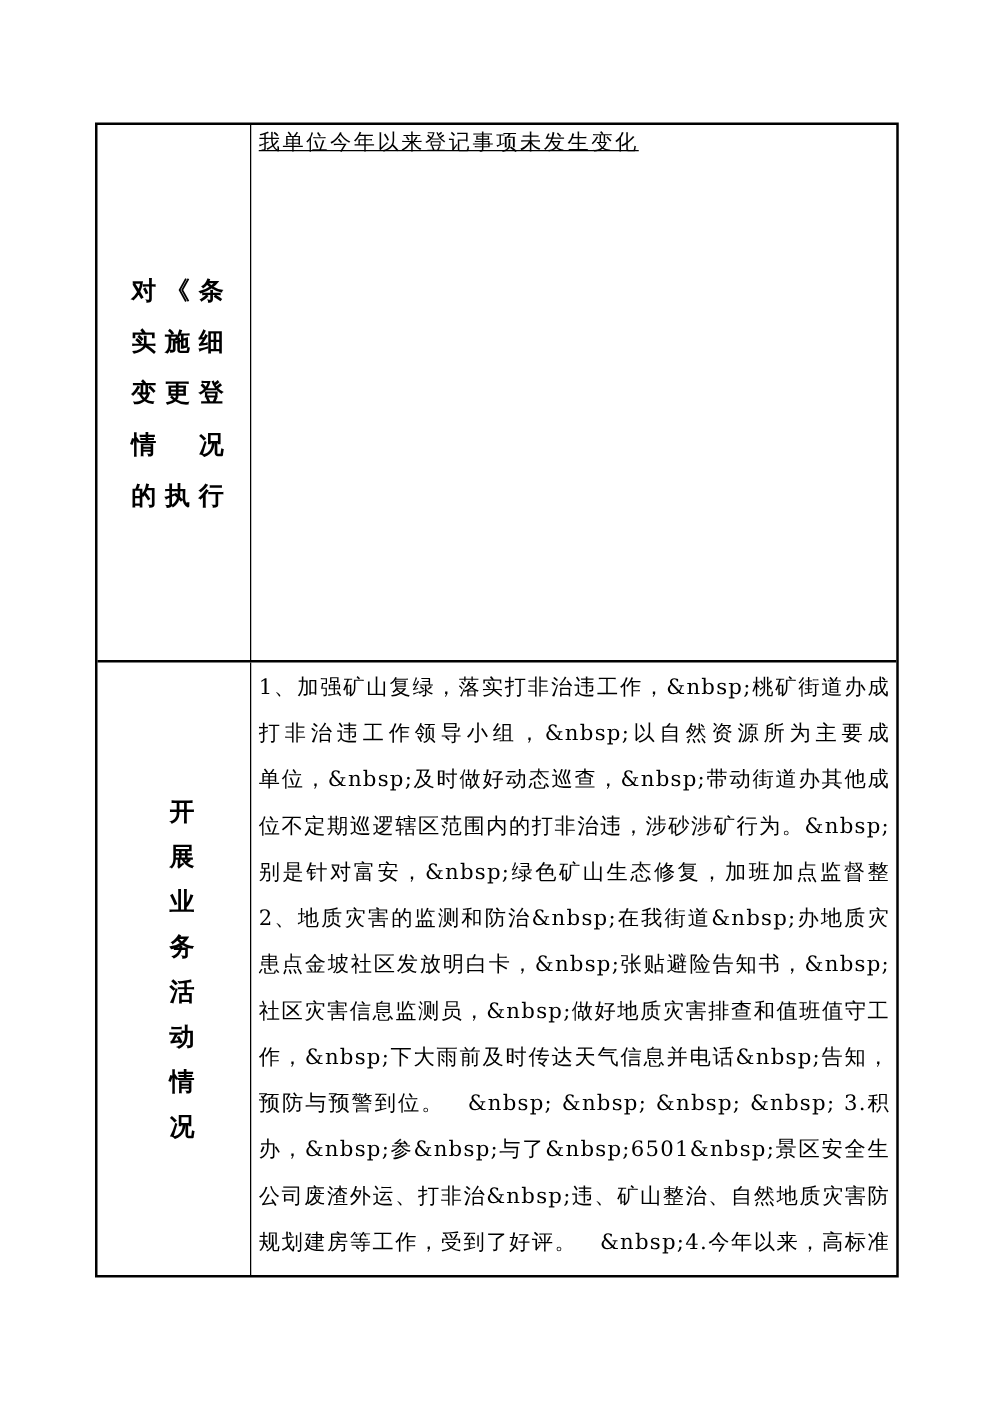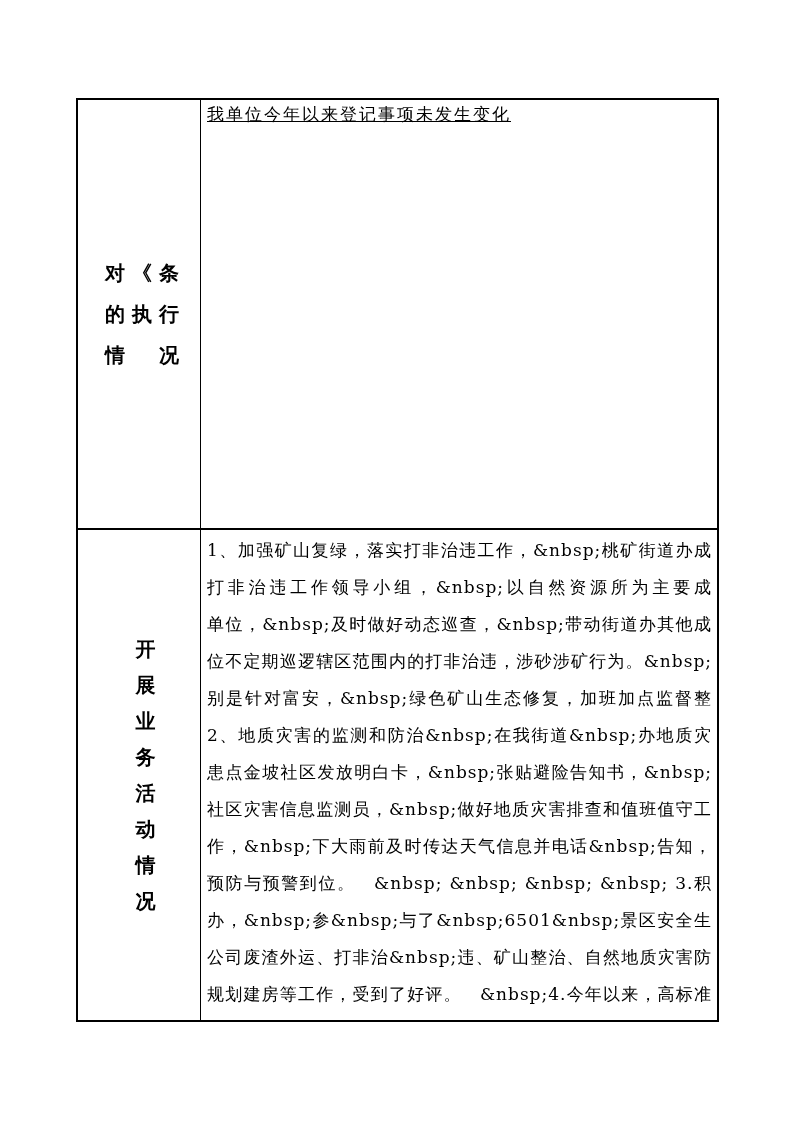--- a/index.html
+++ b/index.html
@@ -75,22 +75,24 @@
 </style>
 </head>
 <body>
 
 <div class="page">
   <div class="doc-table">
 
     <div class="t-row first">
       <div class="h-cell">
         <div class="h-line">对《条</div>
+        <div class="h-line">实施细</div>
+        <div class="h-line">变更登</div>
+        <div class="h-line">情　况</div>
         <div class="h-line">的执行</div>
-        <div class="h-line">情　况</div>
       </div>
       <div class="c-cell">
         <div class="single-line">我单位今年以来登记事项未发生变化</div>
       </div>
     </div>
 
     <div class="t-row second">
       <div class="h-cell">
         <div class="h-line">开</div>
         <div class="h-line">展</div>

